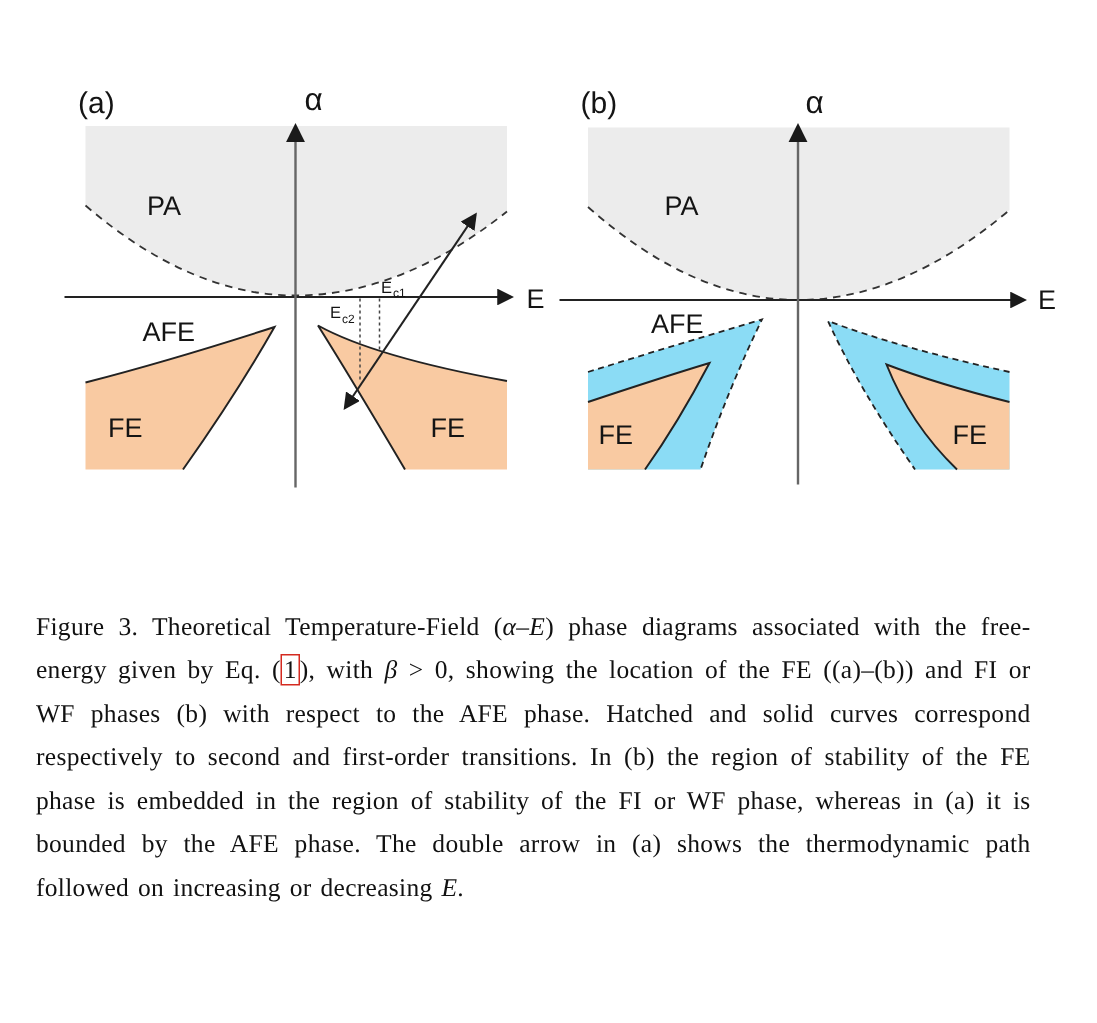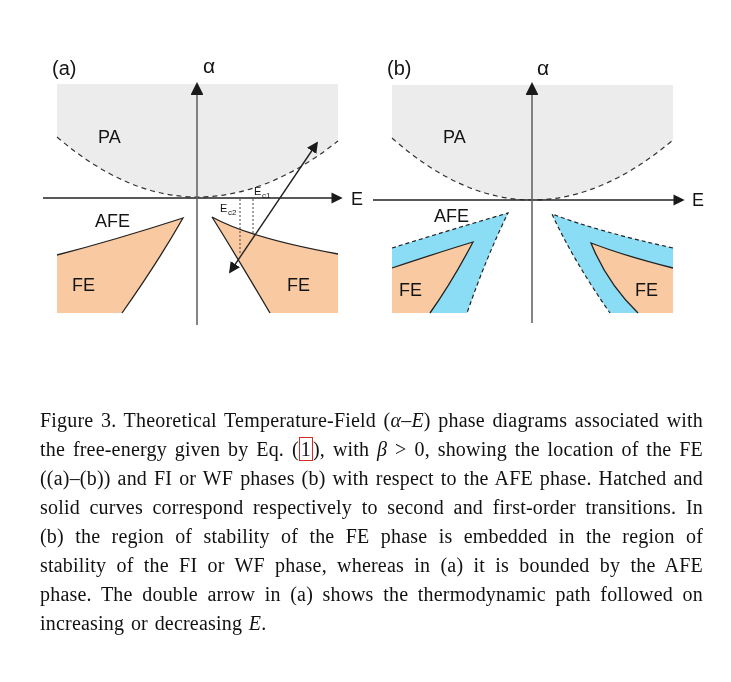--- a/index.html
+++ b/index.html
@@ -6,22 +6,22 @@
   body{width:731px;height:682px;position:relative;overflow:hidden;
        font-family:"Liberation Serif","DejaVu Serif",serif;color:#111;}
   .figure-wrap{position:absolute;left:0;top:0;width:731px;height:366px;}
   svg text{font-family:"Liberation Sans","DejaVu Sans",sans-serif;fill:#141414;}
   .t-tag{font-size:20px;}
   .t-alpha{font-size:21px;}
   .t-axis{font-size:18px;}
   .t-region{font-size:18px;}
   .t-ec{font-size:11px;}
   .t-ecsub{font-size:8px;}
-  .caption{position:absolute;left:40px;top:386px;width:663px;
-           font-size:20px;line-height:29px;text-align:justify;
+  .caption{position:absolute;left:24px;top:386px;width:663px;
+           font-size:17px;line-height:29px;text-align:justify;
            letter-spacing:0.2px;word-spacing:1.5px;}
   .it{font-style:italic;}
   .eqref{border:1.5px solid #d42a20;padding:0 1px;}
 </style>
 </head>
 <body>
 
 <div class="figure-wrap">
 <svg width="731" height="366" viewBox="0 0 731 366">
   <defs>

